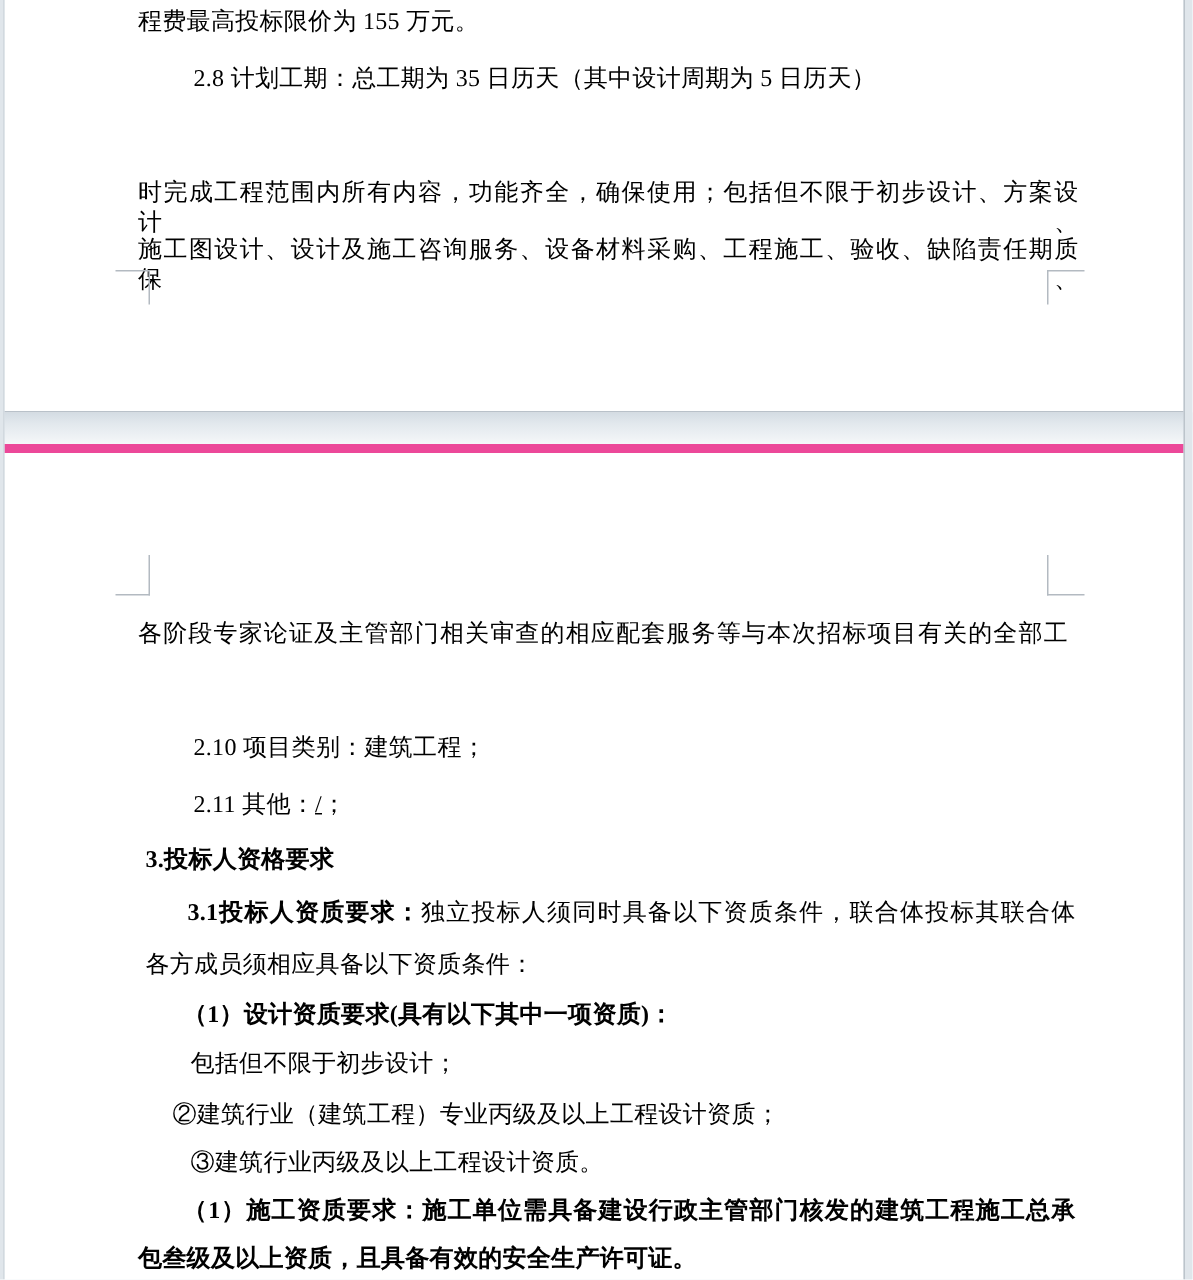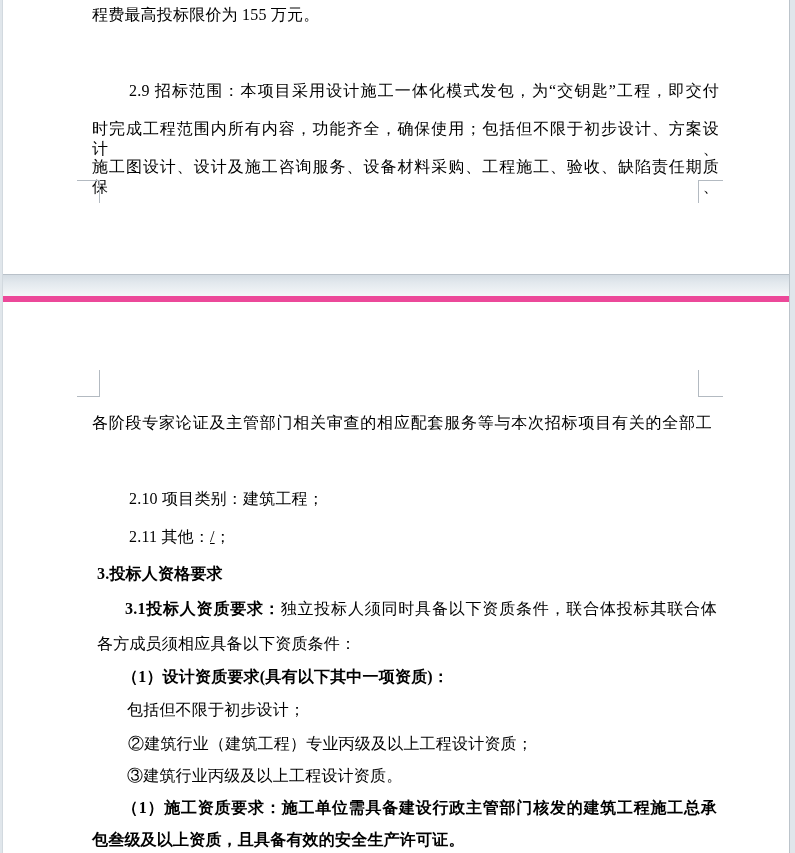--- a/index.html
+++ b/index.html
@@ -38,41 +38,41 @@
   .crop-mark.tr{border-bottom:1px solid #b3bac1;border-left:1px solid #b3bac1;height:26px;}
 </style>
 </head>
 <body>
 
 <div class="viewport">
 
   <div class="page page1">
     <div class="lines">
         <div class="line" style="top: 5px; left: 90px;"><span>程费最高投标限价为 155 万元。</span></div>
-        <div class="line fill" style="top: 81px; left: 127px; width: 590px;"><span>2.9 招标范围：本项目采用设计施工一体化模式发包，为“交钥匙”工程，即交付</span></div>
+        <div class="line" style="top: 43px; left: 127px;"><span>2.8 计划工期：总工期为 35 日历天（其中设计周期为 5 日历天）</span></div>
         <div class="line fill" style="top: 157px; left: 90px; width: 627px;"><span>施工图设计、设计及施工咨询服务、设备材料采购、工程施工、验收、缺陷责任期质保、</span></div>
         <div class="line fill" style="top: 119px; left: 90px; width: 627px;"><span>时完成工程范围内所有内容，功能齐全，确保使用；包括但不限于初步设计、方案设计、</span></div>
       </div>
     <div class="crop-mark bl" style="left:75px;top:180px;"></div>
     <div class="crop-mark br" style="left:696px;top:180px;width:24px;"></div>
   </div>
 
   <div class="page-gap"></div>
 
   <div class="page page2">
     <div class="lines">
         <div class="line fill" style="top: 111px; left: 90px; width: 620px;"><span>各阶段专家论证及主管部门相关审查的相应配套服务等与本次招标项目有关的全部工</span></div>
         <div class="line" style="top: 187px; left: 127px;"><span>2.10 项目类别：建筑工程；</span></div>
         <div class="line" style="top: 225px; left: 127px;"><span>2.11 其他：</span><span class="u">/</span><span>；</span></div>
         <div class="line" style="top: 262px; left: 95px;"><span class="b">3.投标人资格要求</span></div>
         <div class="line fill" style="top: 297px; left: 123px; width: 592px;"><span class="b">3.1投标人资质要求：</span><span>独立投标人须同时具备以下资质条件，联合体投标其联合体</span></div>
         <div class="line" style="top: 332px; left: 95px;"><span>各方成员须相应具备以下资质条件：</span></div>
         <div class="line" style="top: 365px; left: 120px;"><span class="b">（1）设计资质要求(具有以下其中一项资质)：</span></div>
         <div class="line" style="top: 398px; left: 125px;"><span>包括但不限于初步设计；</span></div>
-        <div class="line" style="top: 432px; left: 126px;"><span>②建筑行业（建筑工程）专业丙级及以上工程设计资质；</span></div>
+        <div class="line" style="top: 432px; left: 113px;"><span>②建筑行业（建筑工程）专业丙级及以上工程设计资质；</span></div>
         <div class="line" style="top: 464px; left: 125px;"><span>③建筑行业丙级及以上工程设计资质。</span></div>
         <div class="line fill" style="top: 496px; left: 120px; width: 595px;"><span class="b">（1）施工资质要求：施工单位需具备建设行政主管部门核发的建筑工程施工总承</span></div>
         <div class="line" style="top: 528px; left: 90px;"><span class="b">包叁级及以上资质，且具备有效的安全生产许可证。</span></div>
       </div>
     <div class="crop-mark tl" style="left:75px;top:68px;"></div>
     <div class="crop-mark tr" style="left:696px;top:68px;width:24px;"></div>
   </div>
 
   <div class="edge-strip left"></div>
   <div class="edge-strip right"></div>

